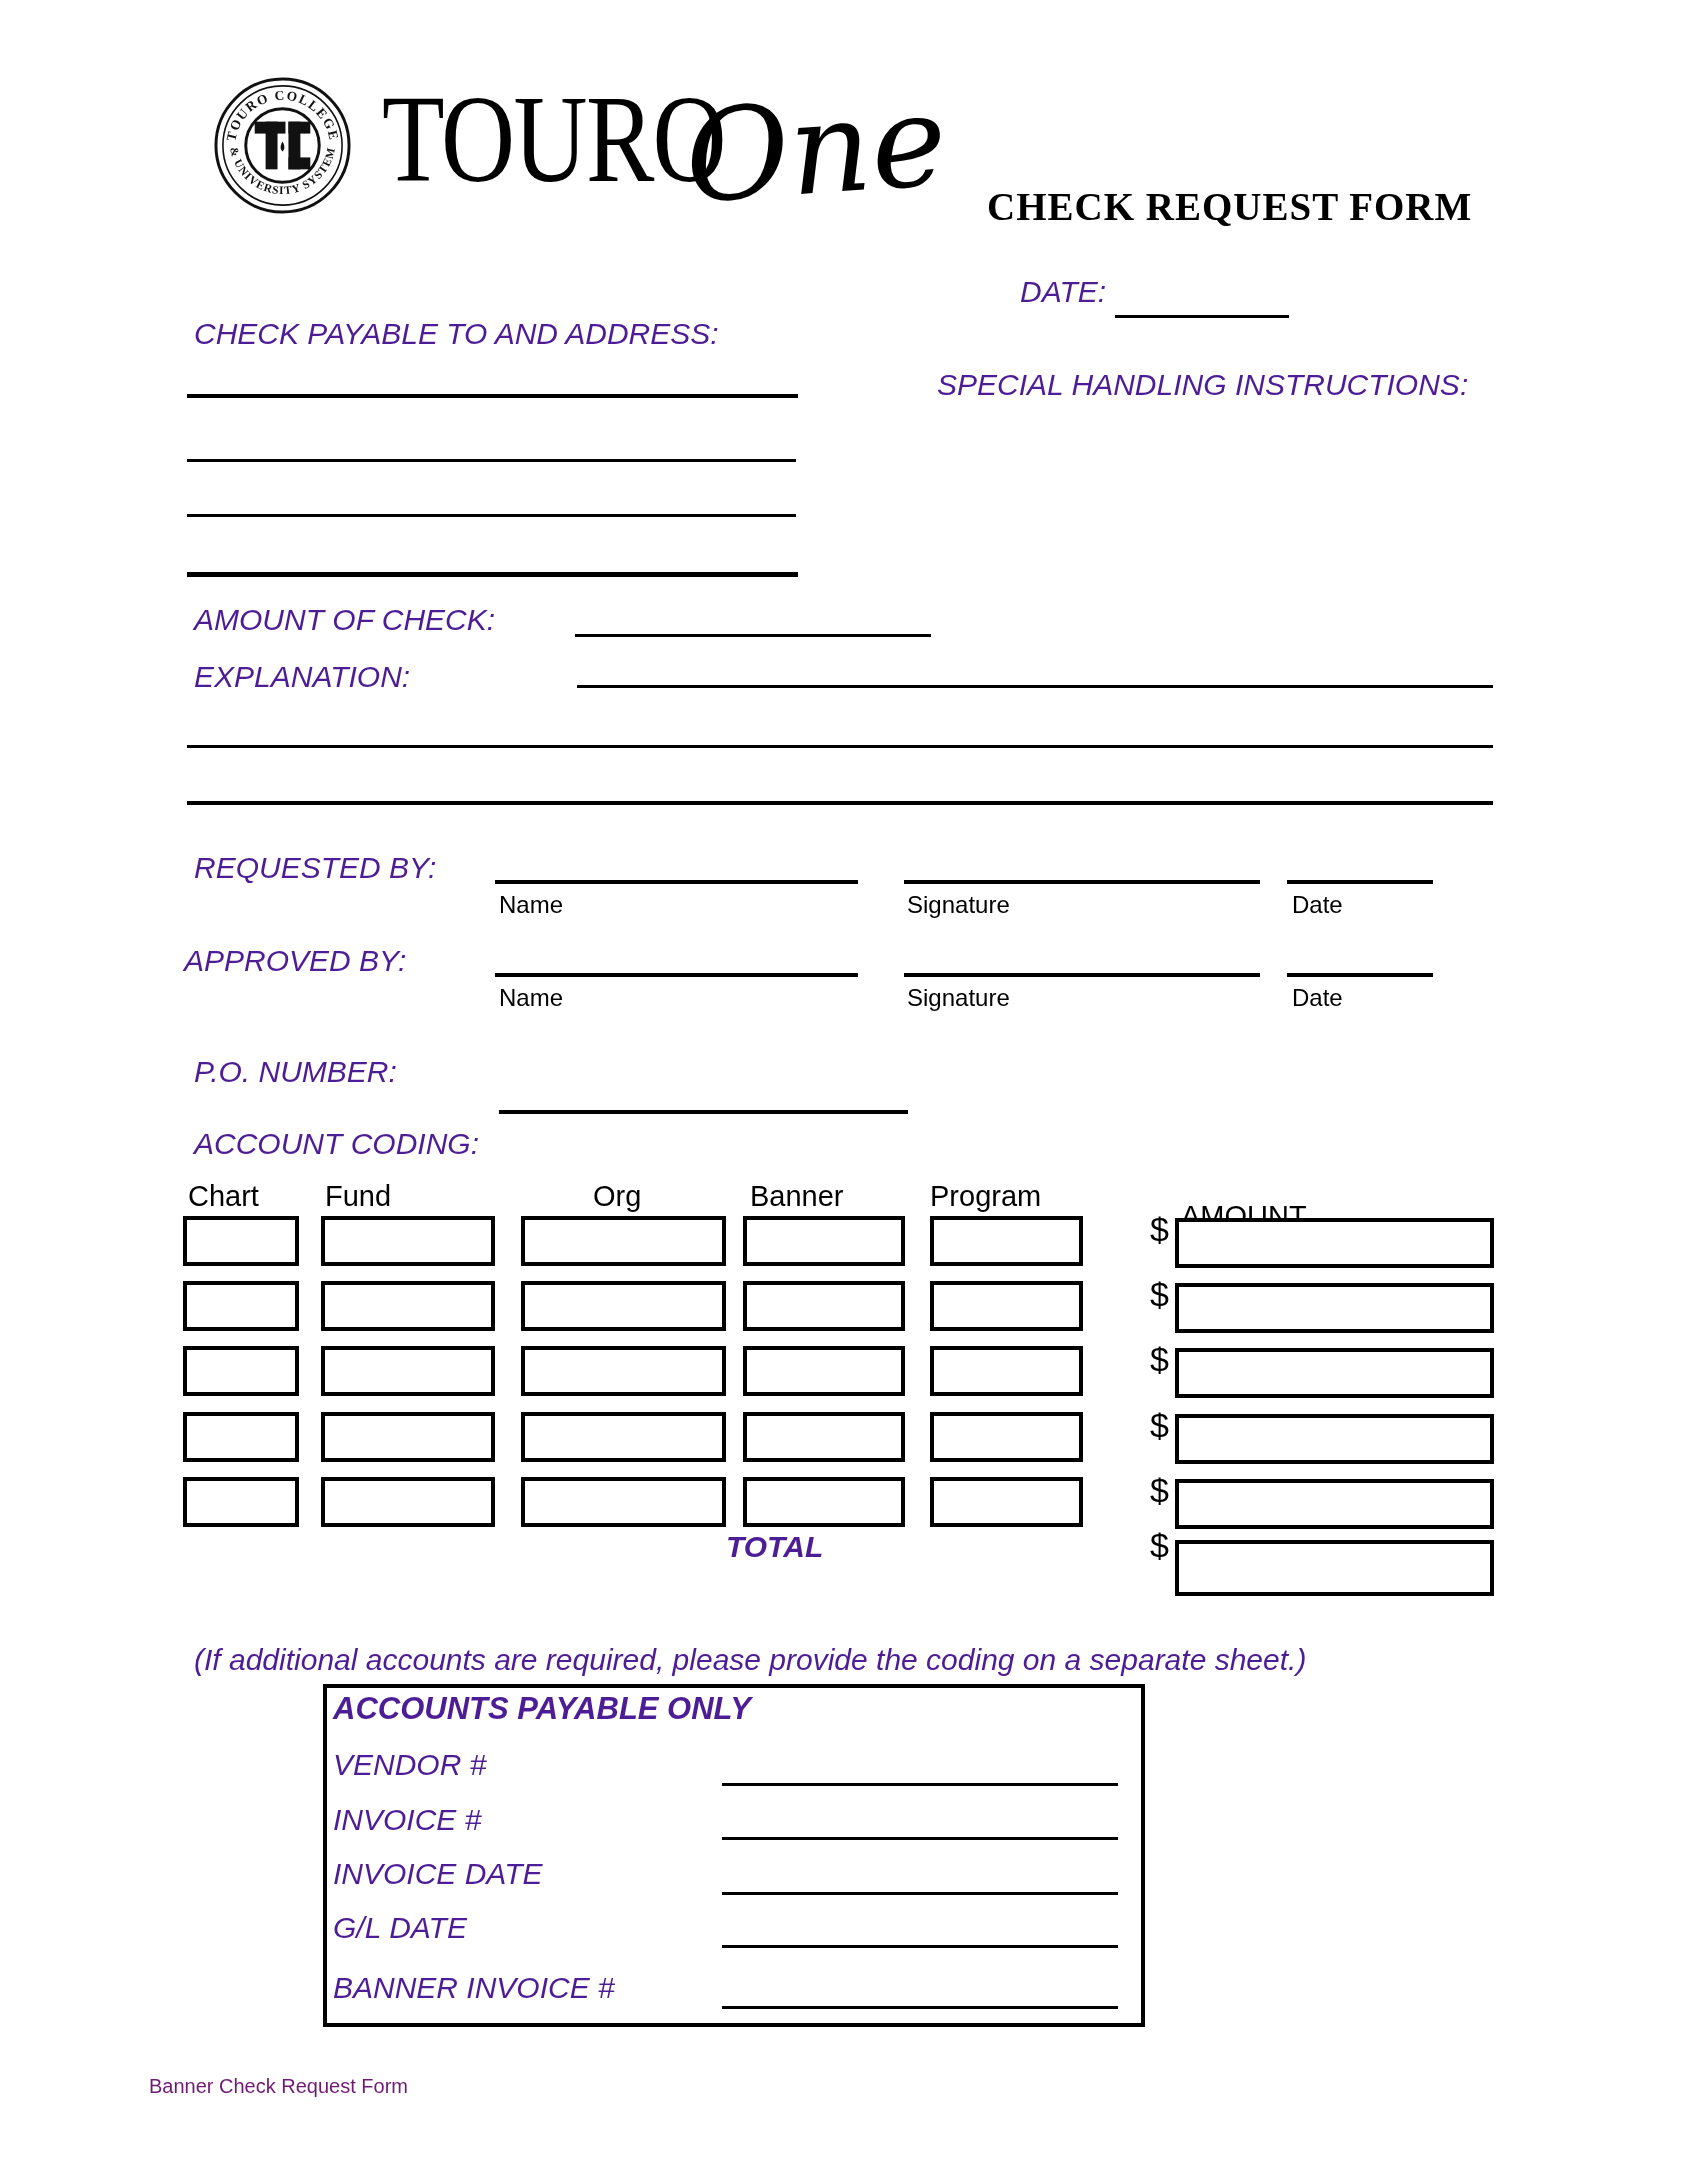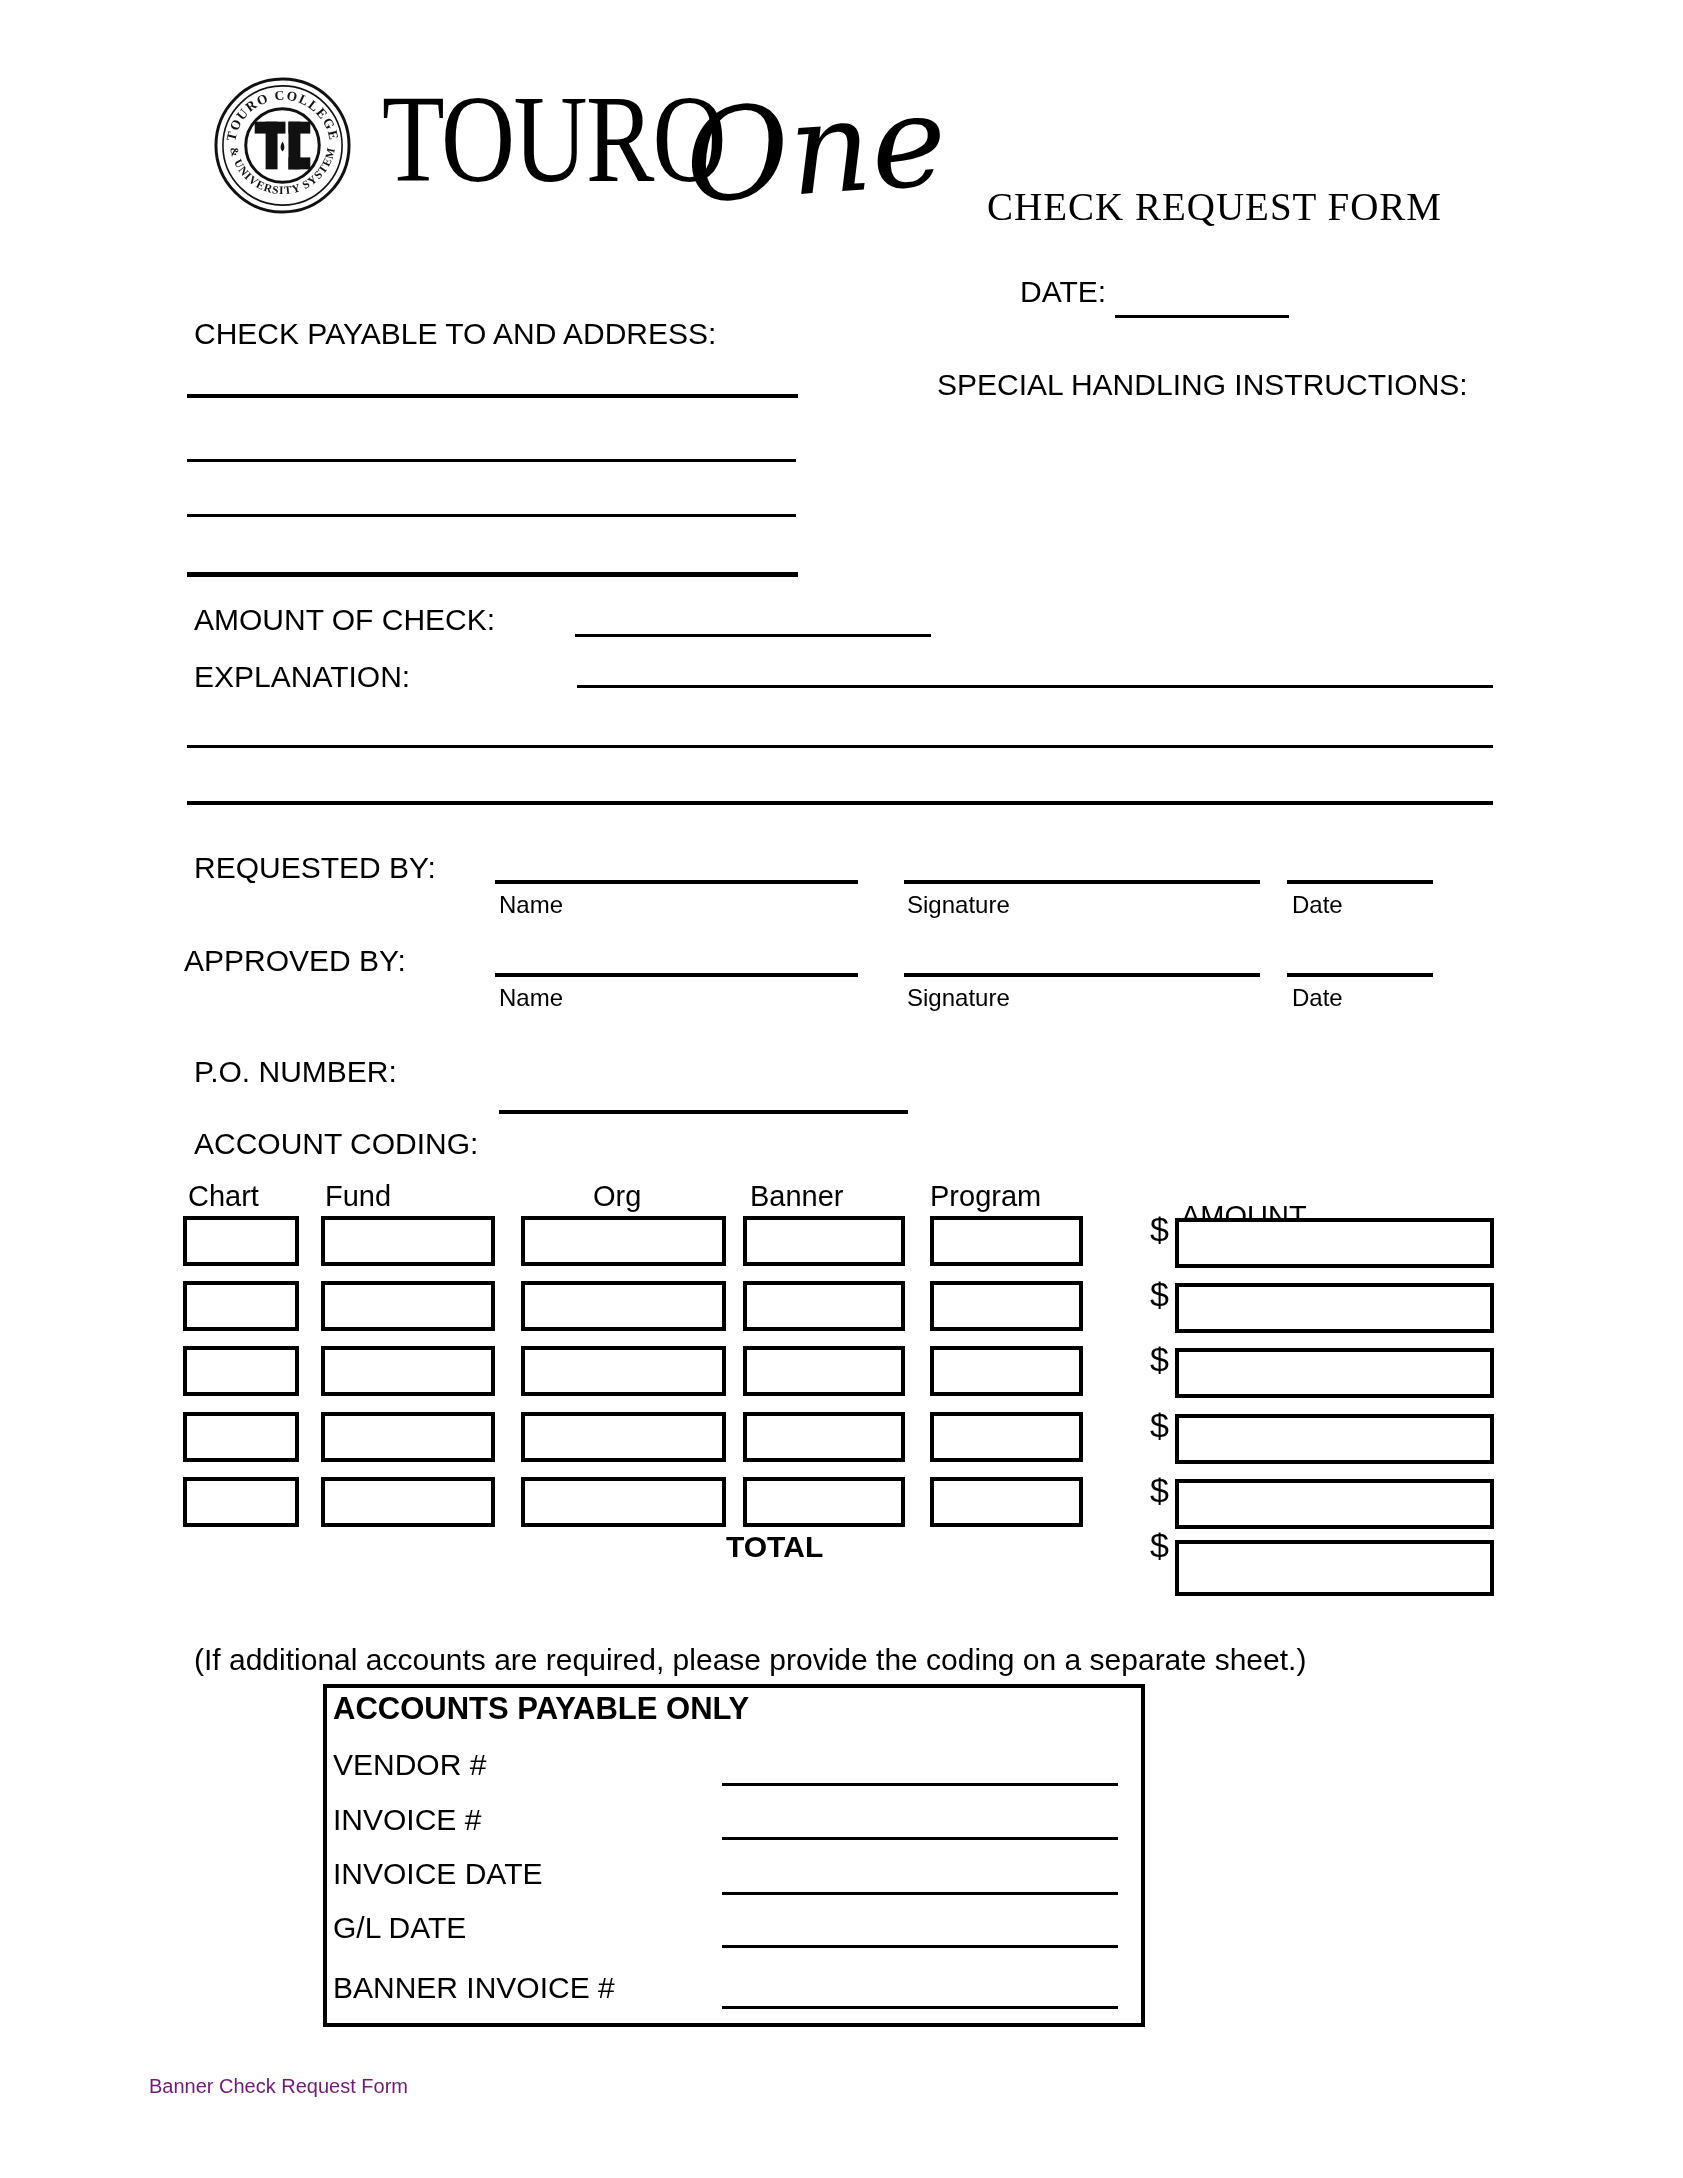--- a/index.html
+++ b/index.html
@@ -1,26 +1,26 @@
 <!DOCTYPE html>
 <html><head>
 <meta charset="utf-8">
 <style>
   html,body{margin:0;padding:0;background:#fff;}
   .page{position:relative;width:1683px;height:2178px;background:#ffffff;color:#000;
         font-family:"Liberation Sans",sans-serif;overflow:hidden;}
-  .lbl{position:absolute;font-size:30px;color:#000000;white-space:nowrap;line-height:1.1;}
+  .lbl{position:absolute;font-size:30px;color:#4c1d95;white-space:nowrap;line-height:1.1;font-style:italic;}
   .sub{position:absolute;font-size:24px;color:#000;white-space:nowrap;}
   .note{position:absolute;font-size:24px;color:#000;white-space:pre;}
   .blank{position:absolute;background:#000;}
   .cbox{position:absolute;border:4px solid #000;background:#fff;box-sizing:border-box;}
   .dollar{position:absolute;font-size:34px;color:#000;line-height:1;}
   .hdr{position:absolute;font-size:29px;color:#000;white-space:nowrap;}
   .bold{font-weight:bold;}
-  .title{position:absolute;left:987px;top:184px;font-size:39px;font-weight:normal;
+  .title{position:absolute;left:987px;top:184px;font-size:39px;font-weight:bold;
          font-family:"Liberation Serif",serif;letter-spacing:1px;white-space:nowrap;}
   .wordmark{position:absolute;left:382px;top:77px;font-size:125px;line-height:1;
             font-family:"Liberation Serif",serif;transform:scaleX(0.82);transform-origin:0 0;
             letter-spacing:-2px;white-space:nowrap;}
   .wordscript{position:absolute;left:681px;top:95px;font-size:127px;line-height:1;
               font-family:"DejaVu Serif",serif;font-style:italic;transform:rotate(-4deg);
               transform-origin:0 0;white-space:nowrap;}
   .apbox{position:absolute;left:323px;top:1684px;width:822px;height:343px;
          border:4px solid #000;box-sizing:border-box;background:#fff;}
   .footer{position:absolute;left:149px;top:2075px;font-size:20px;color:#701a75;}

